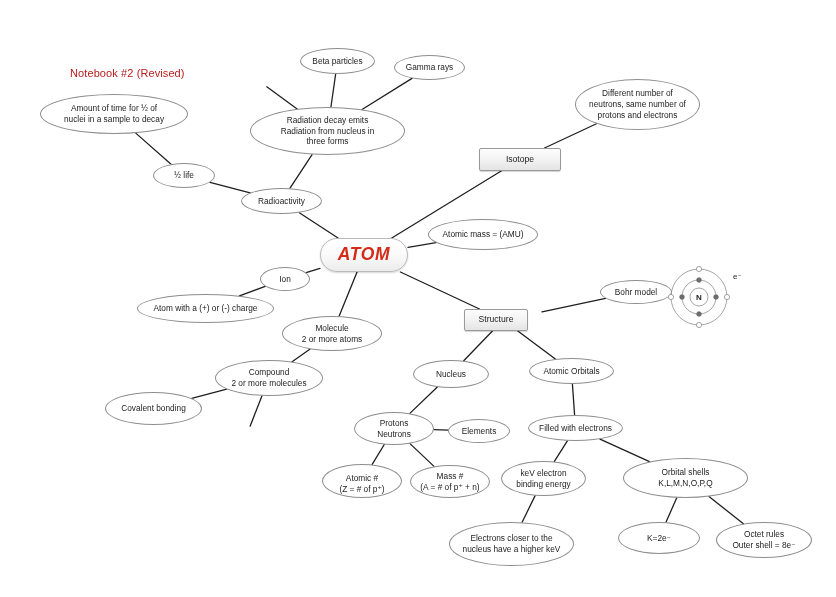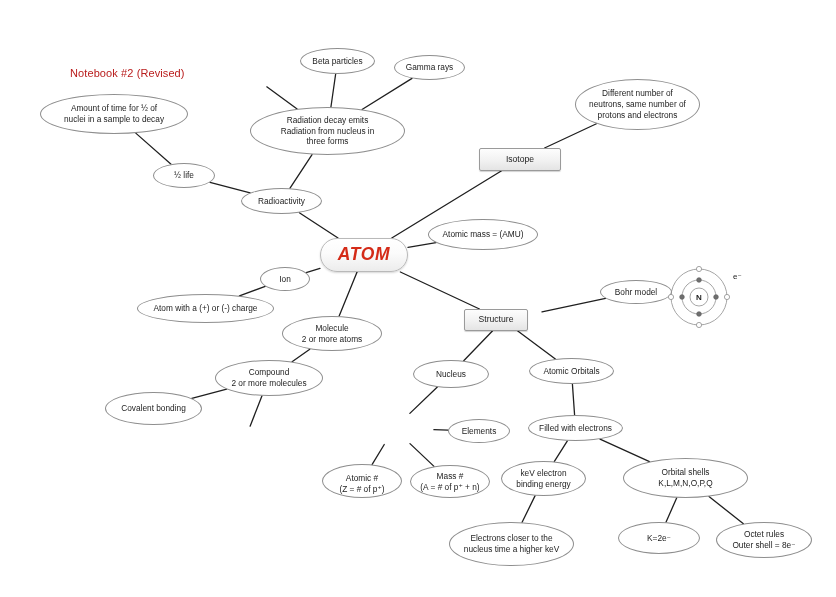--- a/index.html
+++ b/index.html
@@ -161,32 +161,34 @@
 nuclei in a sample to decay</span></div>
       <div class="node" style="left: 260px; top: 267px; width: 50px; height: 24px; align-items: center;"><span>Ion</span></div>
       <div class="node" style="left: 137px; top: 294px; width: 137px; height: 29px;"><span>Atom with a (+) or (-) charge</span></div>
       <div class="node" style="left: 282px; top: 316px; width: 100px; height: 35px;"><span>Molecule
 2 or more atoms</span></div>
       <div class="node" style="left: 215px; top: 360px; width: 108px; height: 36px;"><span>Compound
 2 or more molecules</span></div>
       <div class="node" style="left: 105px; top: 392px; width: 97px; height: 33px;"><span>Covalent bonding</span></div>
       <div class="node" style="left: 413px; top: 360px; width: 76px; height: 28px;"><span>Nucleus</span></div>
       <div class="node" style="left: 529px; top: 358px; width: 85px; height: 26px;"><span>Atomic Orbitals</span></div>
+      <div class="node" style="left: 354px; top: 412px; width: 80px; height: 33px;"><span>Protons
+Neutrons</span></div>
       <div class="node" style="left: 448px; top: 419px; width: 62px; height: 24px;"><span>Elements</span></div>
       <div class="node" style="left: 528px; top: 415px; width: 95px; height: 26px;"><span>Filled with electrons</span></div>
       <div class="node" style="left: 322px; top: 464px; width: 80px; height: 34px; align-items: flex-end;"><span>Atomic #
 (Z = # of p⁺)</span></div>
       <div class="node" style="left: 410px; top: 465px; width: 80px; height: 33px;"><span>Mass #
 (A = # of p⁺ + n)</span></div>
       <div class="node" style="left: 501px; top: 461px; width: 85px; height: 35px;"><span>keV electron
 binding energy</span></div>
       <div class="node" style="left: 623px; top: 458px; width: 125px; height: 40px;"><span>Orbital shells
 K,L,M,N,O,P,Q</span></div>
       <div class="node" style="left: 449px; top: 522px; width: 125px; height: 44px;"><span>Electrons closer to the
-nucleus time a higher keV</span></div>
+nucleus have a higher keV</span></div>
       <div class="node" style="left: 618px; top: 522px; width: 82px; height: 32px;"><span>K=2e⁻</span></div>
       <div class="node" style="left: 716px; top: 522px; width: 96px; height: 36px;"><span>Octet rules
 Outer shell = 8e⁻</span></div>
       <div class="node" style="left: 600px; top: 280px; width: 72px; height: 24px;"><span>Bohr model</span></div>
     </div>
 
   <svg id="bohr-illustration" viewBox="0 0 62 62" xmlns="http://www.w3.org/2000/svg">
     <circle cx="31" cy="31" r="28" fill="none" stroke="#8e8e8e" stroke-width="0.8"></circle>
     <circle cx="31" cy="31" r="17" fill="none" stroke="#8e8e8e" stroke-width="0.8"></circle>
     <circle cx="31" cy="31" r="9" fill="none" stroke="#8e8e8e" stroke-width="0.8"></circle>

